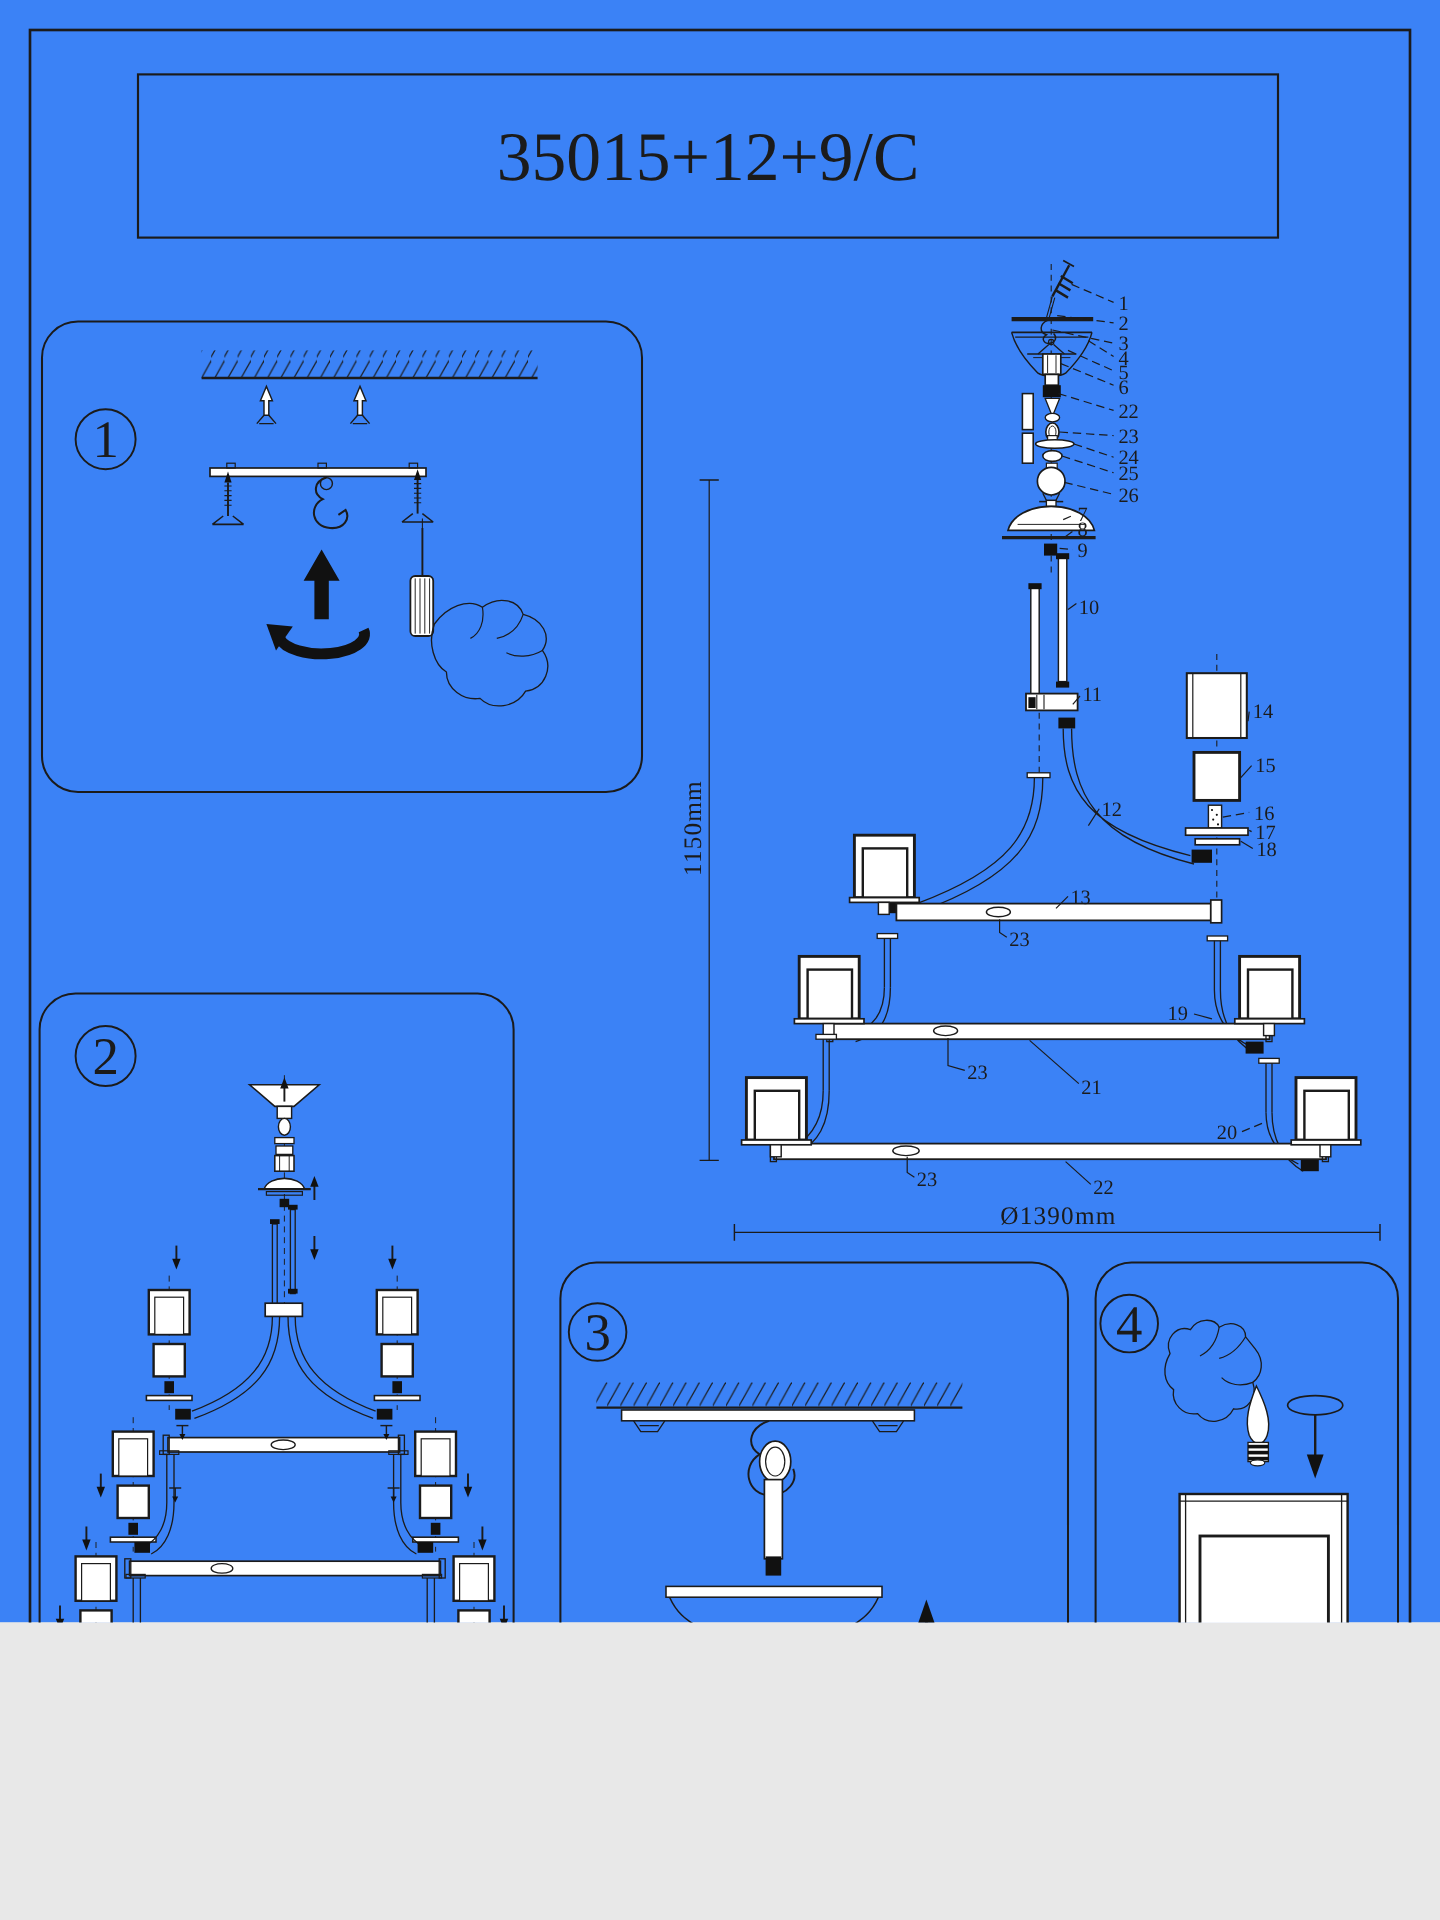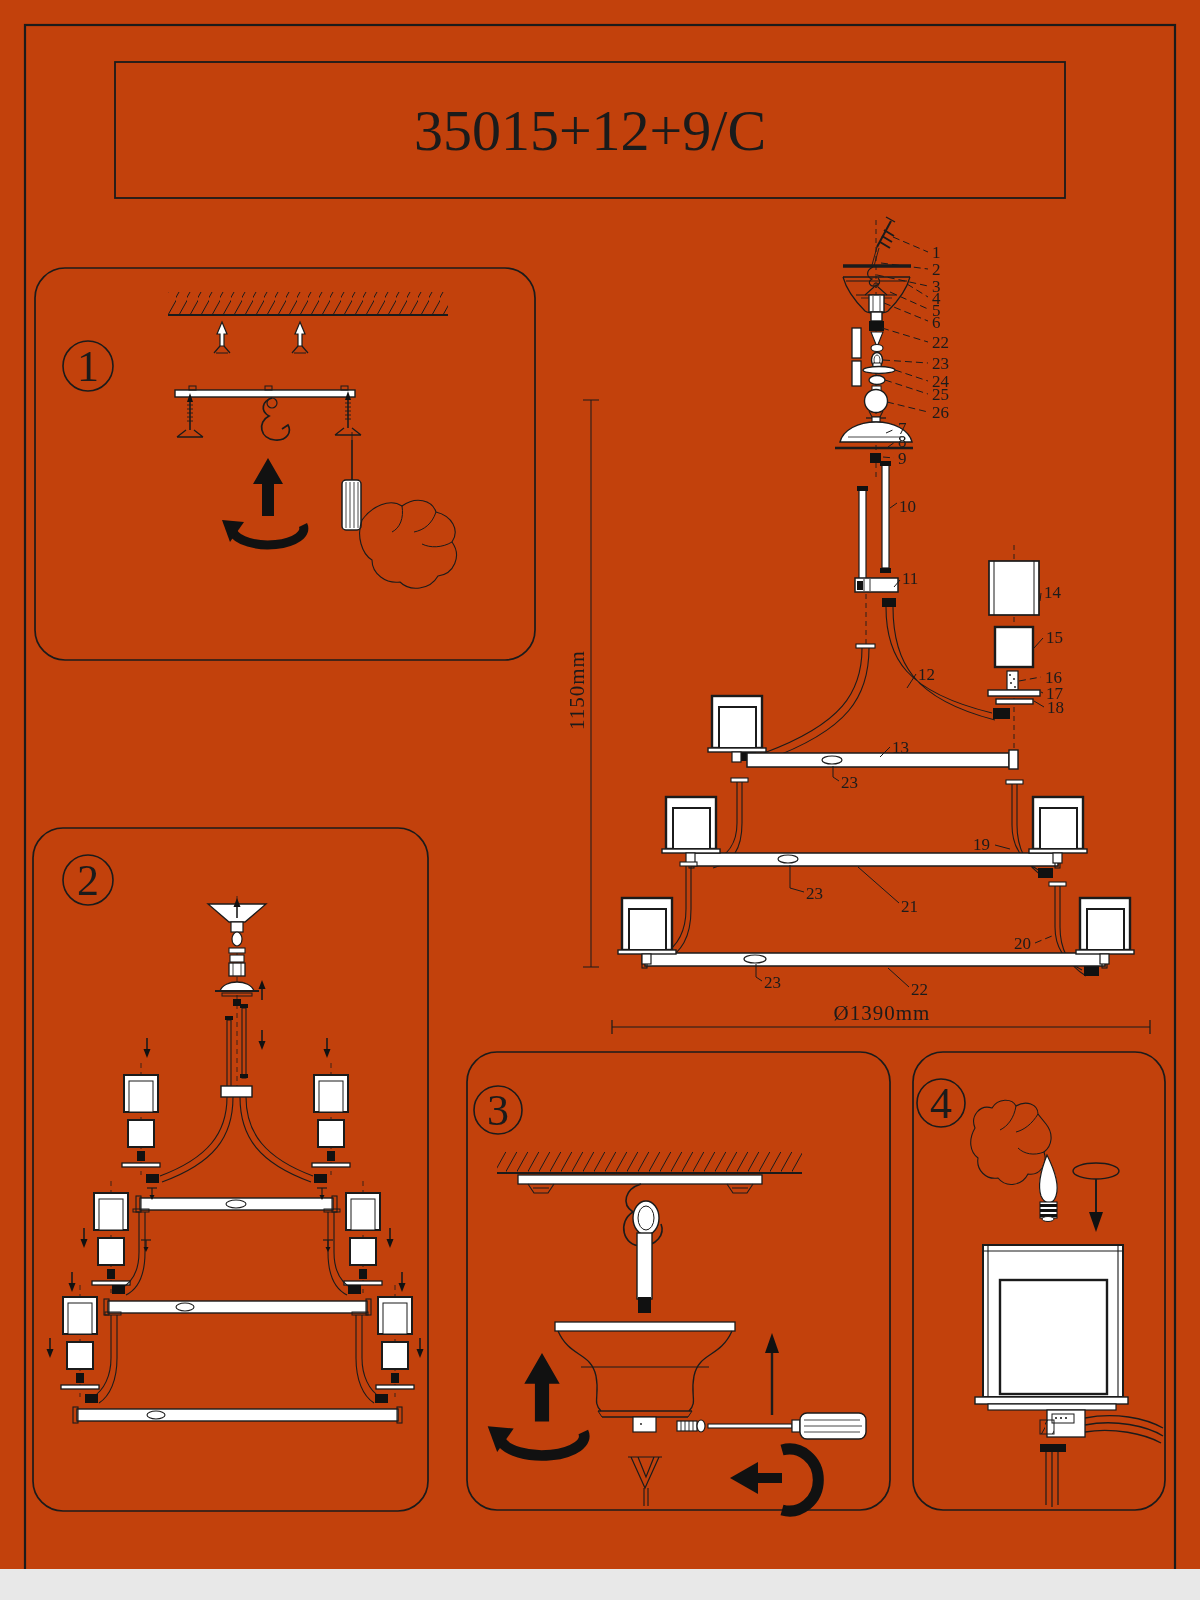--- a/index.html
+++ b/index.html
@@ -1,16 +1,16 @@
 <!DOCTYPE html>
 <html><head>
 <meta charset="utf-8">
 <style>
   html,body{margin:0;padding:0;background:#e8e8e8;}
-  .page{position:relative;width:1200px;height:1569px;margin:0 auto;background:#c2410c;
+  .page{position:relative;width:1200px;height:1352px;margin:0 auto;background:#3b82f6;
         font-family:"Liberation Serif", serif;}
   svg{display:block;}
   svg text{fill:#1b1b1b;font-family:"Liberation Serif", serif;}
   .t-title{font-size:58px;}
   .t-step{font-size:44px;}
   .t-callout{font-size:17px;}
   .t-dim{font-size:21px;letter-spacing:1px;}
 </style>
 </head>
 <body>

